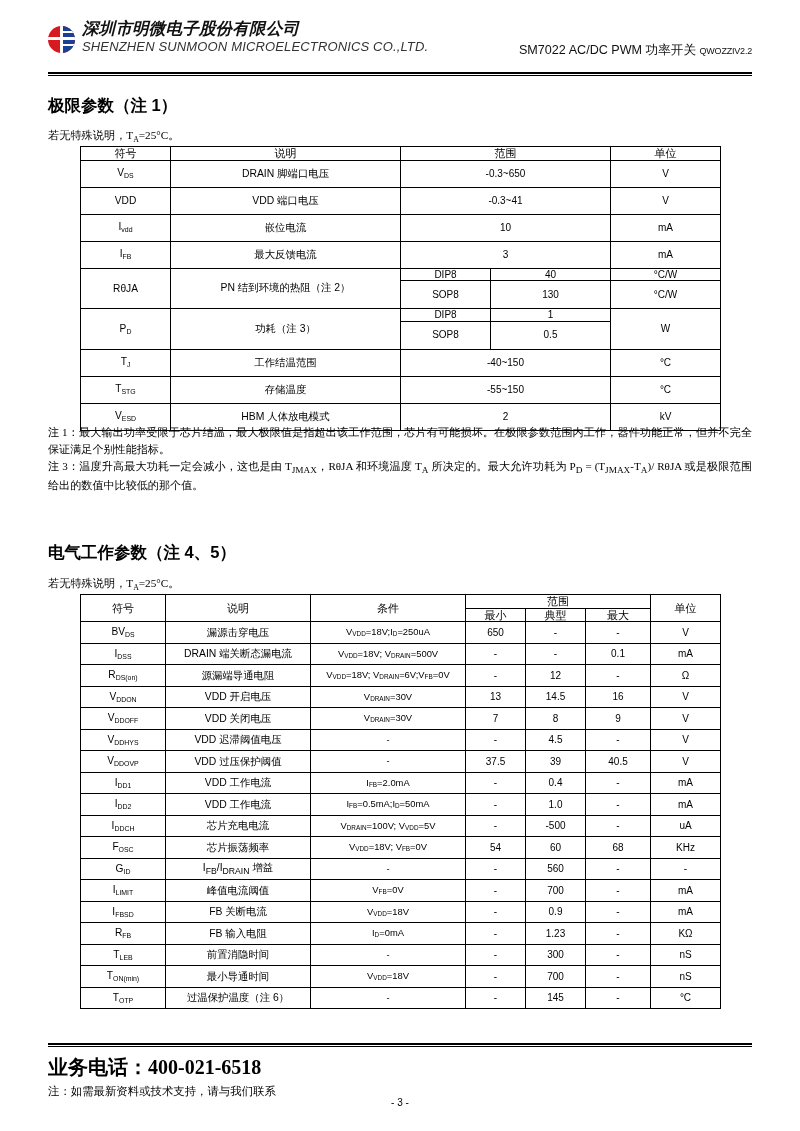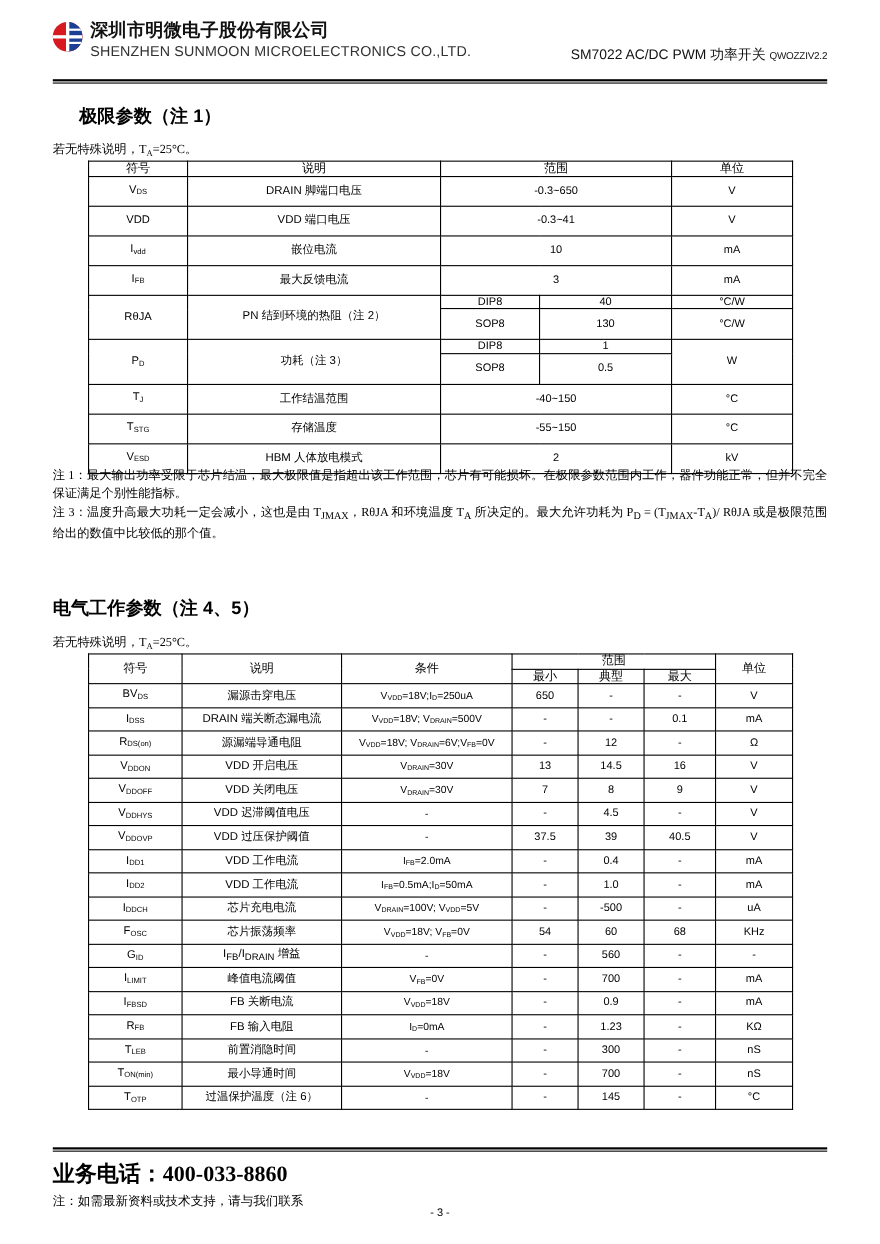--- a/index.html
+++ b/index.html
@@ -23,21 +23,22 @@
   
   .header {
     position: absolute;
     left: 48px; top: 14px;
     width: 704px; height: 58px;
   }
   .logo-wrap {
     position: absolute;
     left: 0; top: 6px;
     display: flex;
-    align-items: flex-start;
+    align-items: flex-end;
+    font-style: italic;
   }
   .logo-mark {
     position: relative;
     width: 27px; height: 27px;
     border-radius: 50%;
     overflow: hidden;
     background: #d71920;
     flex: none;
     margin-right: 7px;
   }
@@ -248,21 +249,21 @@
         <div class="logo-en">SHENZHEN SUNMOON MICROELECTRONICS CO.,LTD.</div>
       </div>
     </div>
     <div class="doc-title">
       <span>SM7022 AC/DC PWM 功率开关</span>
       <span class="ver">QWOZZIV2.2</span>
     </div>
   </div>
   <div class="rule-top"></div>
 
-  <div class="sec-title" style="left:48px; top:95px;margin-left:24px;">极限参数（注 1）</div>
+  <div class="sec-title" style="left:48px; top:95px;">极限参数（注 1）</div>
   <div class="sec-sub" style="left:48px; top:128px;">若无特殊说明，T<sub style="font-size:.7em">A</sub>=25°C。</div>
 
   <table class="dt" id="t1" style="left:80px; top:146px; width:640px;">
     <colgroup>
       <col style="width:90px">
         <col style="width:230px">
       <col style="width:90px">
         <col style="width:120px">
         <col style="width:110px">
     </colgroup>
@@ -537,18 +538,18 @@
           <td class="val">-</td>
           <td class="val">145</td>
           <td class="val">-</td>
           <td class="unit">°C</td>
         </tr>
       </tbody>
   </table>
 
   <div class="rule-bot"></div>
   <div class="footer-phone">
-    <span>业务电话：</span><span>400-033-8860</span>
+    <span>业务电话：</span><span>400-021-6518</span>
   </div>
   <div class="footer-note">注：如需最新资料或技术支持，请与我们联系</div>
   <div class="page-num">- 3 -</div>
 
 </div>
 
 </body></html>

